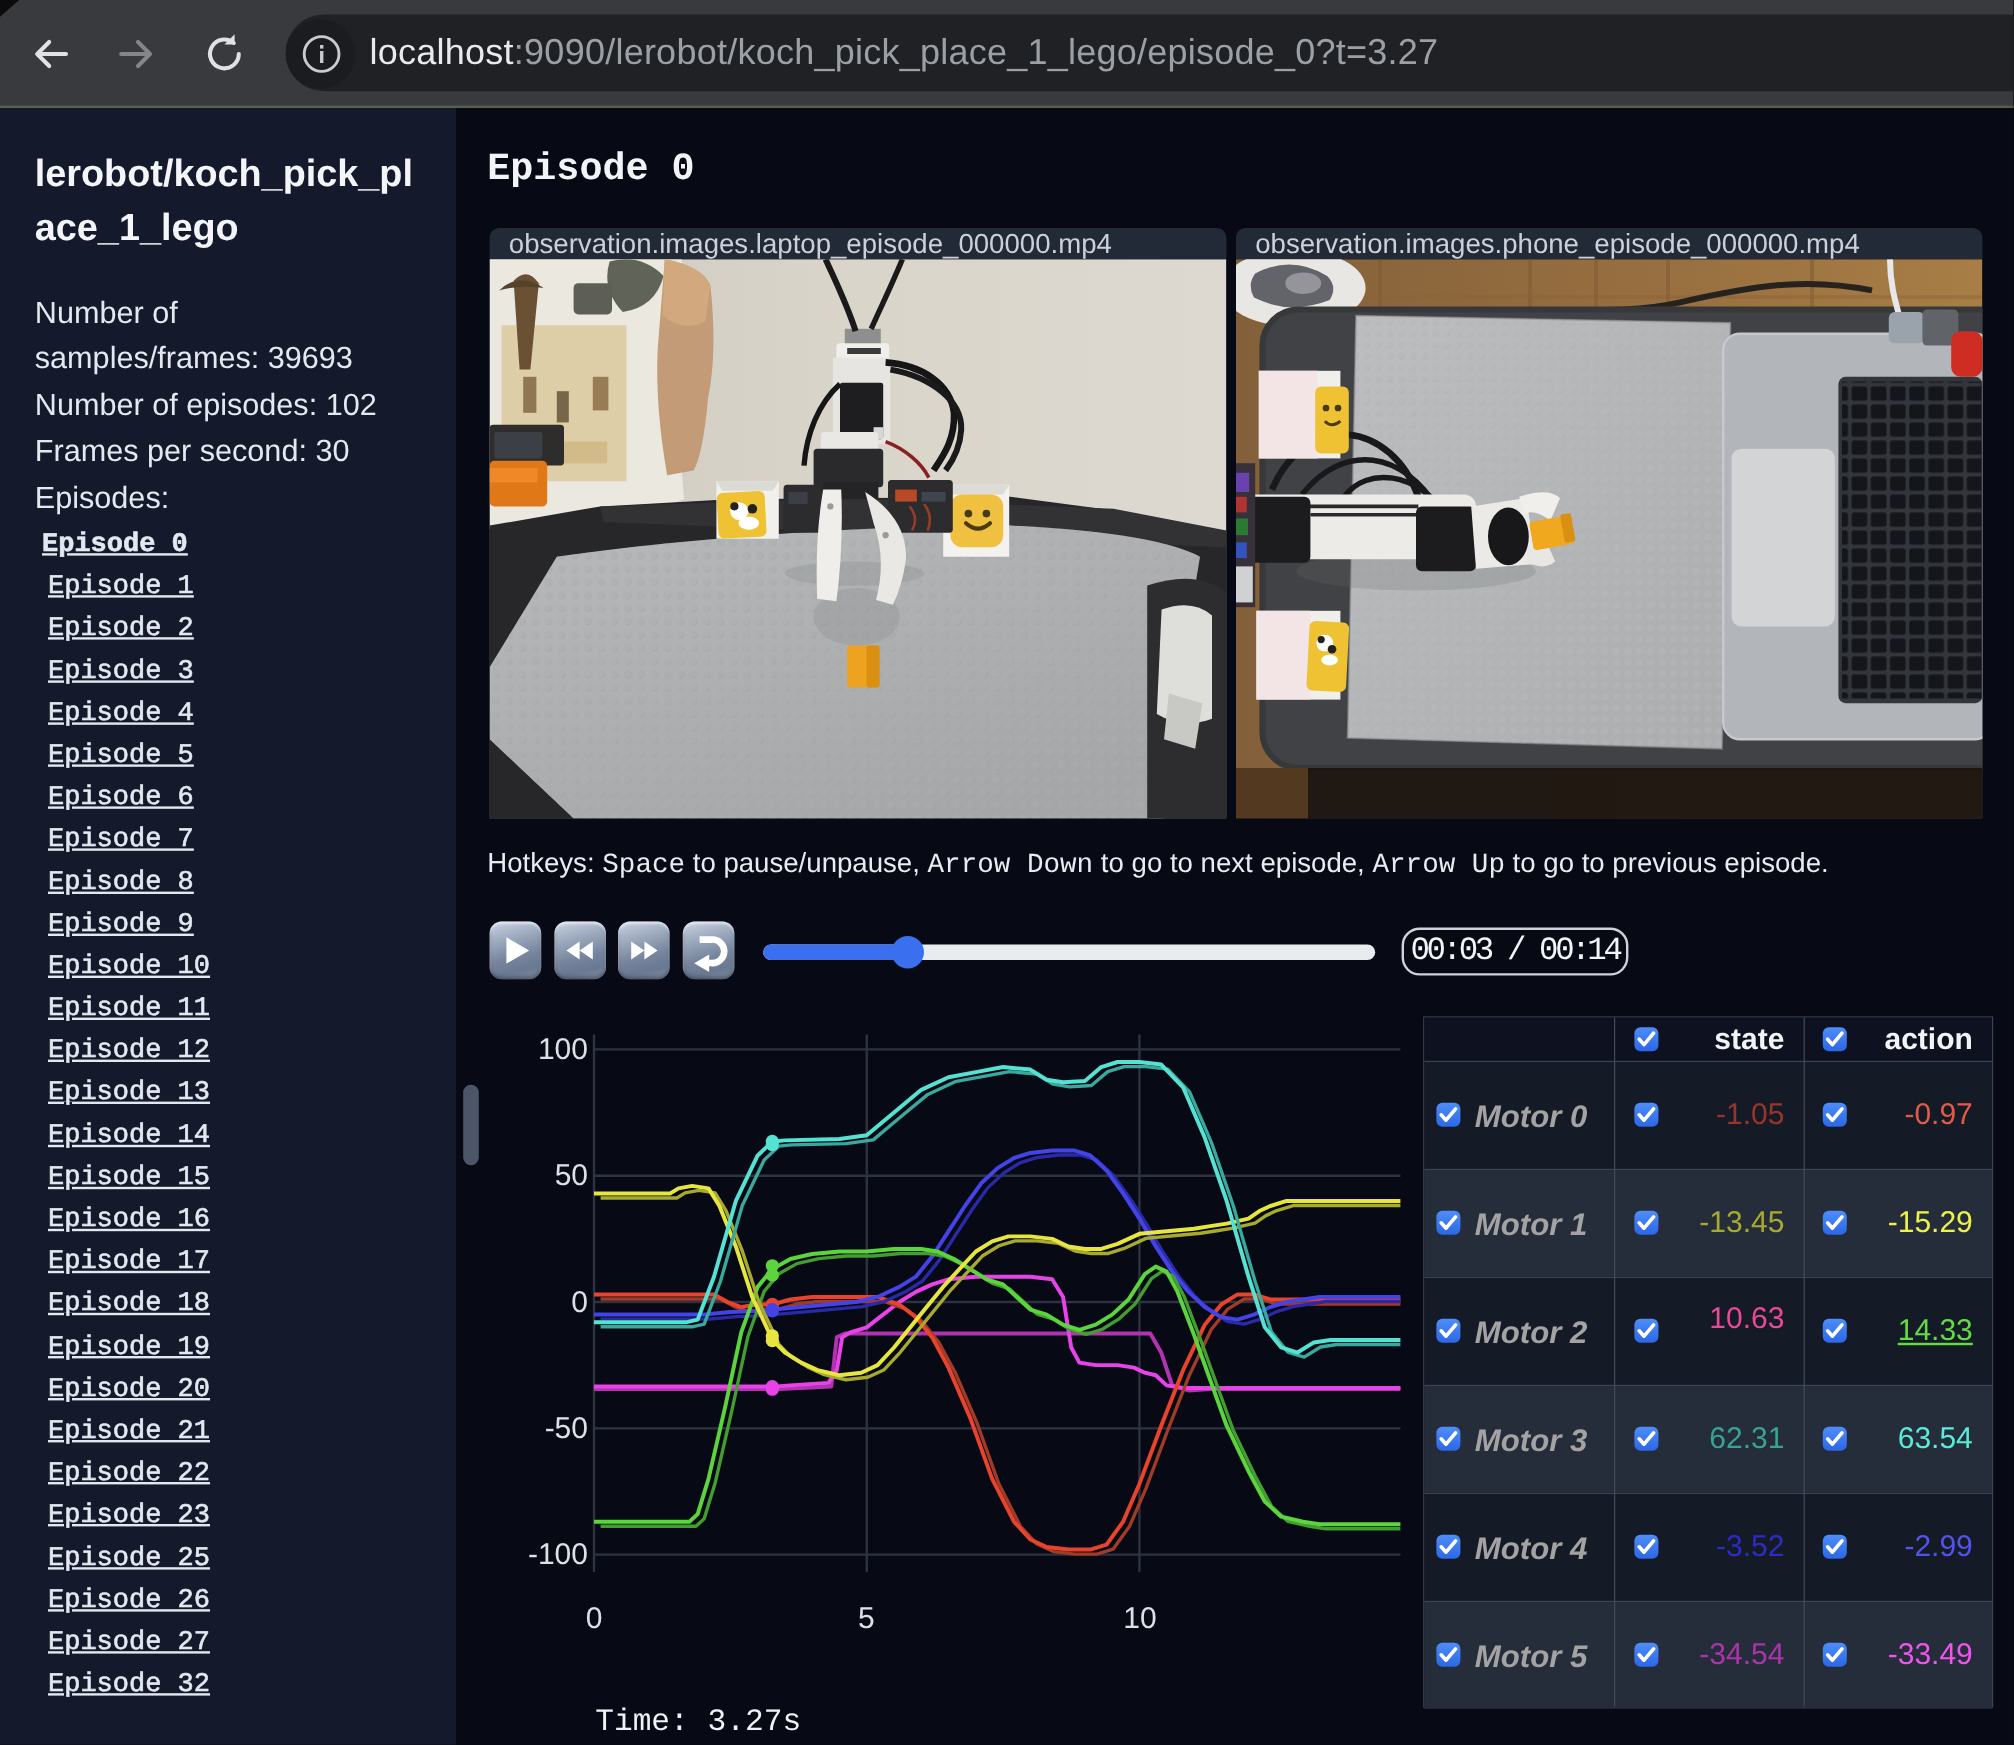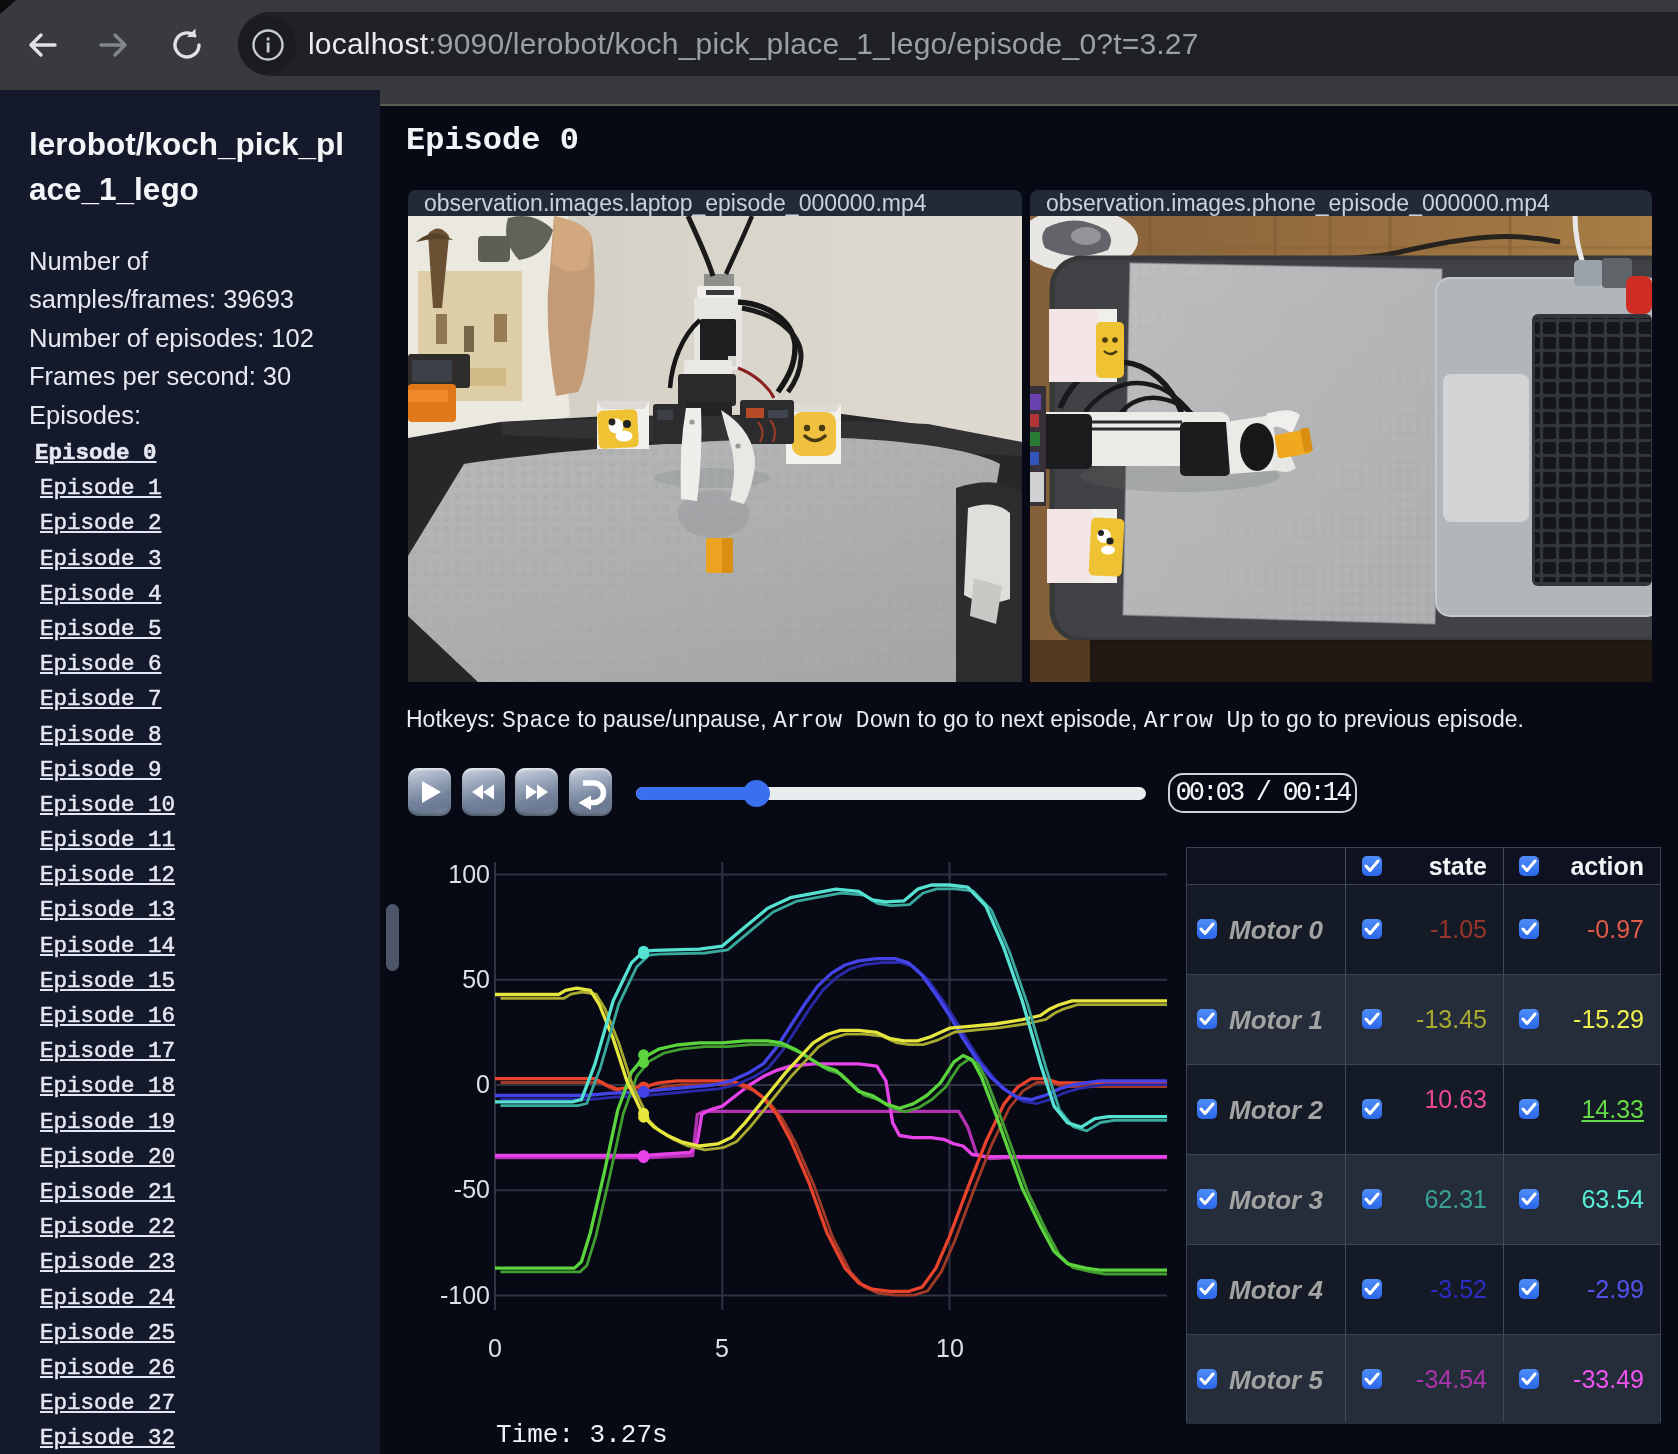--- a/index.html
+++ b/index.html
@@ -2,21 +2,21 @@
 <html><head>
 <meta charset="utf-8">
 <style>
   * { margin:0; padding:0; box-sizing:border-box; }
   html,body { width:1678px; height:1454px; overflow:hidden; background:#070a15; }
   body { position:relative; font-family:"Liberation Sans", sans-serif; }
   .abs { position:absolute; }
   .mono { font-family:"Liberation Mono", monospace;margin-top:31px; }
 
   
-  #chrome { position:absolute; left:0; top:0; width:1678px; height:106px; background:#383a3d; border-bottom:2px solid #5a5e52; }
+  #chrome { position:absolute; left:0; top:0; width:1678px; height:90px; background:#383a3d; border-bottom:2px solid #5a5e52; }
   #urlpill { position:absolute; left:238px; top:12px; width:1500px; height:64px; border-radius:32px; background:#202124; }
   #urltxt { position:absolute; left:308px; top:0; height:88px; line-height:88px; font-size:30px; color:#9aa0a6; letter-spacing:0.2px;}
   #urltxt b { color:#e8eaed; font-weight:400; }
 
   
   #sidebar { position:absolute; left:0; top:90px; width:380px; height:1364px; background:#141a2b; }
   #sbtitle { position:absolute; left:29px; top:122px; width:322px; font-size:31.5px; font-weight:bold; color:#f3f5f9; line-height:45px; word-break:break-all; }
   #sbinfo { position:absolute; left:29px; top:242px; width:302px; font-size:25.5px; color:#e4e8f0; line-height:38.4px; }
   #eplist { position:absolute; left:40px; top:440px; width:330px; }
   .ep { height:35.2px; font-family:"Liberation Mono", monospace; font-size:22.5px; color:#e4e8f2; -webkit-text-stroke:0.5px #e4e8f2; }
@@ -100,21 +100,20 @@
     <div class="ep"><a>Episode 14</a></div>
     <div class="ep"><a>Episode 15</a></div>
     <div class="ep"><a>Episode 16</a></div>
     <div class="ep"><a>Episode 17</a></div>
     <div class="ep"><a>Episode 18</a></div>
     <div class="ep"><a>Episode 19</a></div>
     <div class="ep"><a>Episode 20</a></div>
     <div class="ep"><a>Episode 21</a></div>
     <div class="ep"><a>Episode 22</a></div>
     <div class="ep"><a>Episode 23</a></div>
-    <div class="ep"><a>Episode 24</a></div>
     <div class="ep"><a>Episode 25</a></div>
     <div class="ep"><a>Episode 26</a></div>
     <div class="ep"><a>Episode 27</a></div>
     <div class="ep"><a>Episode 32</a></div>
   </div>
 <div id="sbscroll"></div>
 
 <div id="h1">Episode 0</div>
 
 <div class="vidcap" style="left:408px; top:190px; width:614px;">observation.images.laptop_episode_000000.mp4</div>

